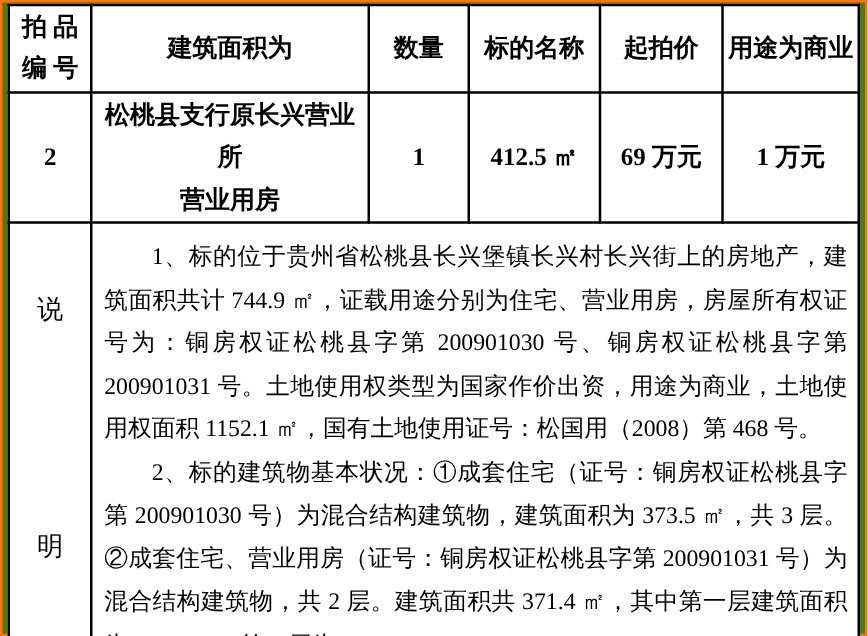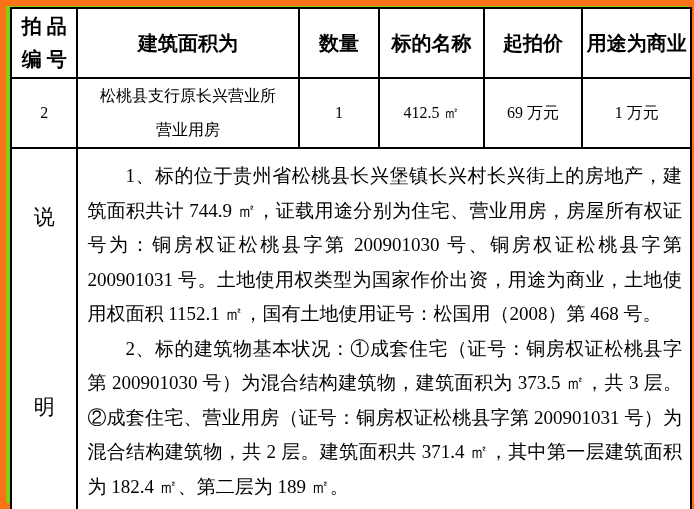--- a/index.html
+++ b/index.html
@@ -5,23 +5,23 @@
   html, body {
     margin: 0;
     padding: 0;
     background: #ffffff;
     font-family: "Liberation Serif", "DejaVu Serif", serif;
   }
   .frame {
     box-sizing: border-box;
     width: 694px;
     height: 509px;
-    border: 6px solid #f97316;
+    border: 2px solid #f97316;
     padding: 1px 4px 4px 4px;
-    background: #84cc16;
+    background: #4d7c0f;
   }
   table.auction {
     border-collapse: collapse;
     table-layout: fixed;
     width: 682px;
     height: 497px;
     background: #ffffff;
   }
   table.auction td, table.auction th {
     border: 2px solid #000000;
@@ -42,22 +42,22 @@
   tr.item-row    { height: 70px; }
   tr.notes-row   { height: 353px; }
 
   .hdr {
     font-size: 20px;
     font-weight: 700;
     line-height: 33px;
     white-space: pre-line;
   }
   .item-cell {
-    font-size: 16px;
-    font-weight: 400;
+    font-size: 20px;
+    font-weight: 700;
     line-height: 34px;
     white-space: pre-line;
   }
   .red { color: #e60000; }
 
   .notes-label-cell { vertical-align: top; }
   .notes-label {
     display: flex;
     flex-direction: column;
     justify-content: space-between;

